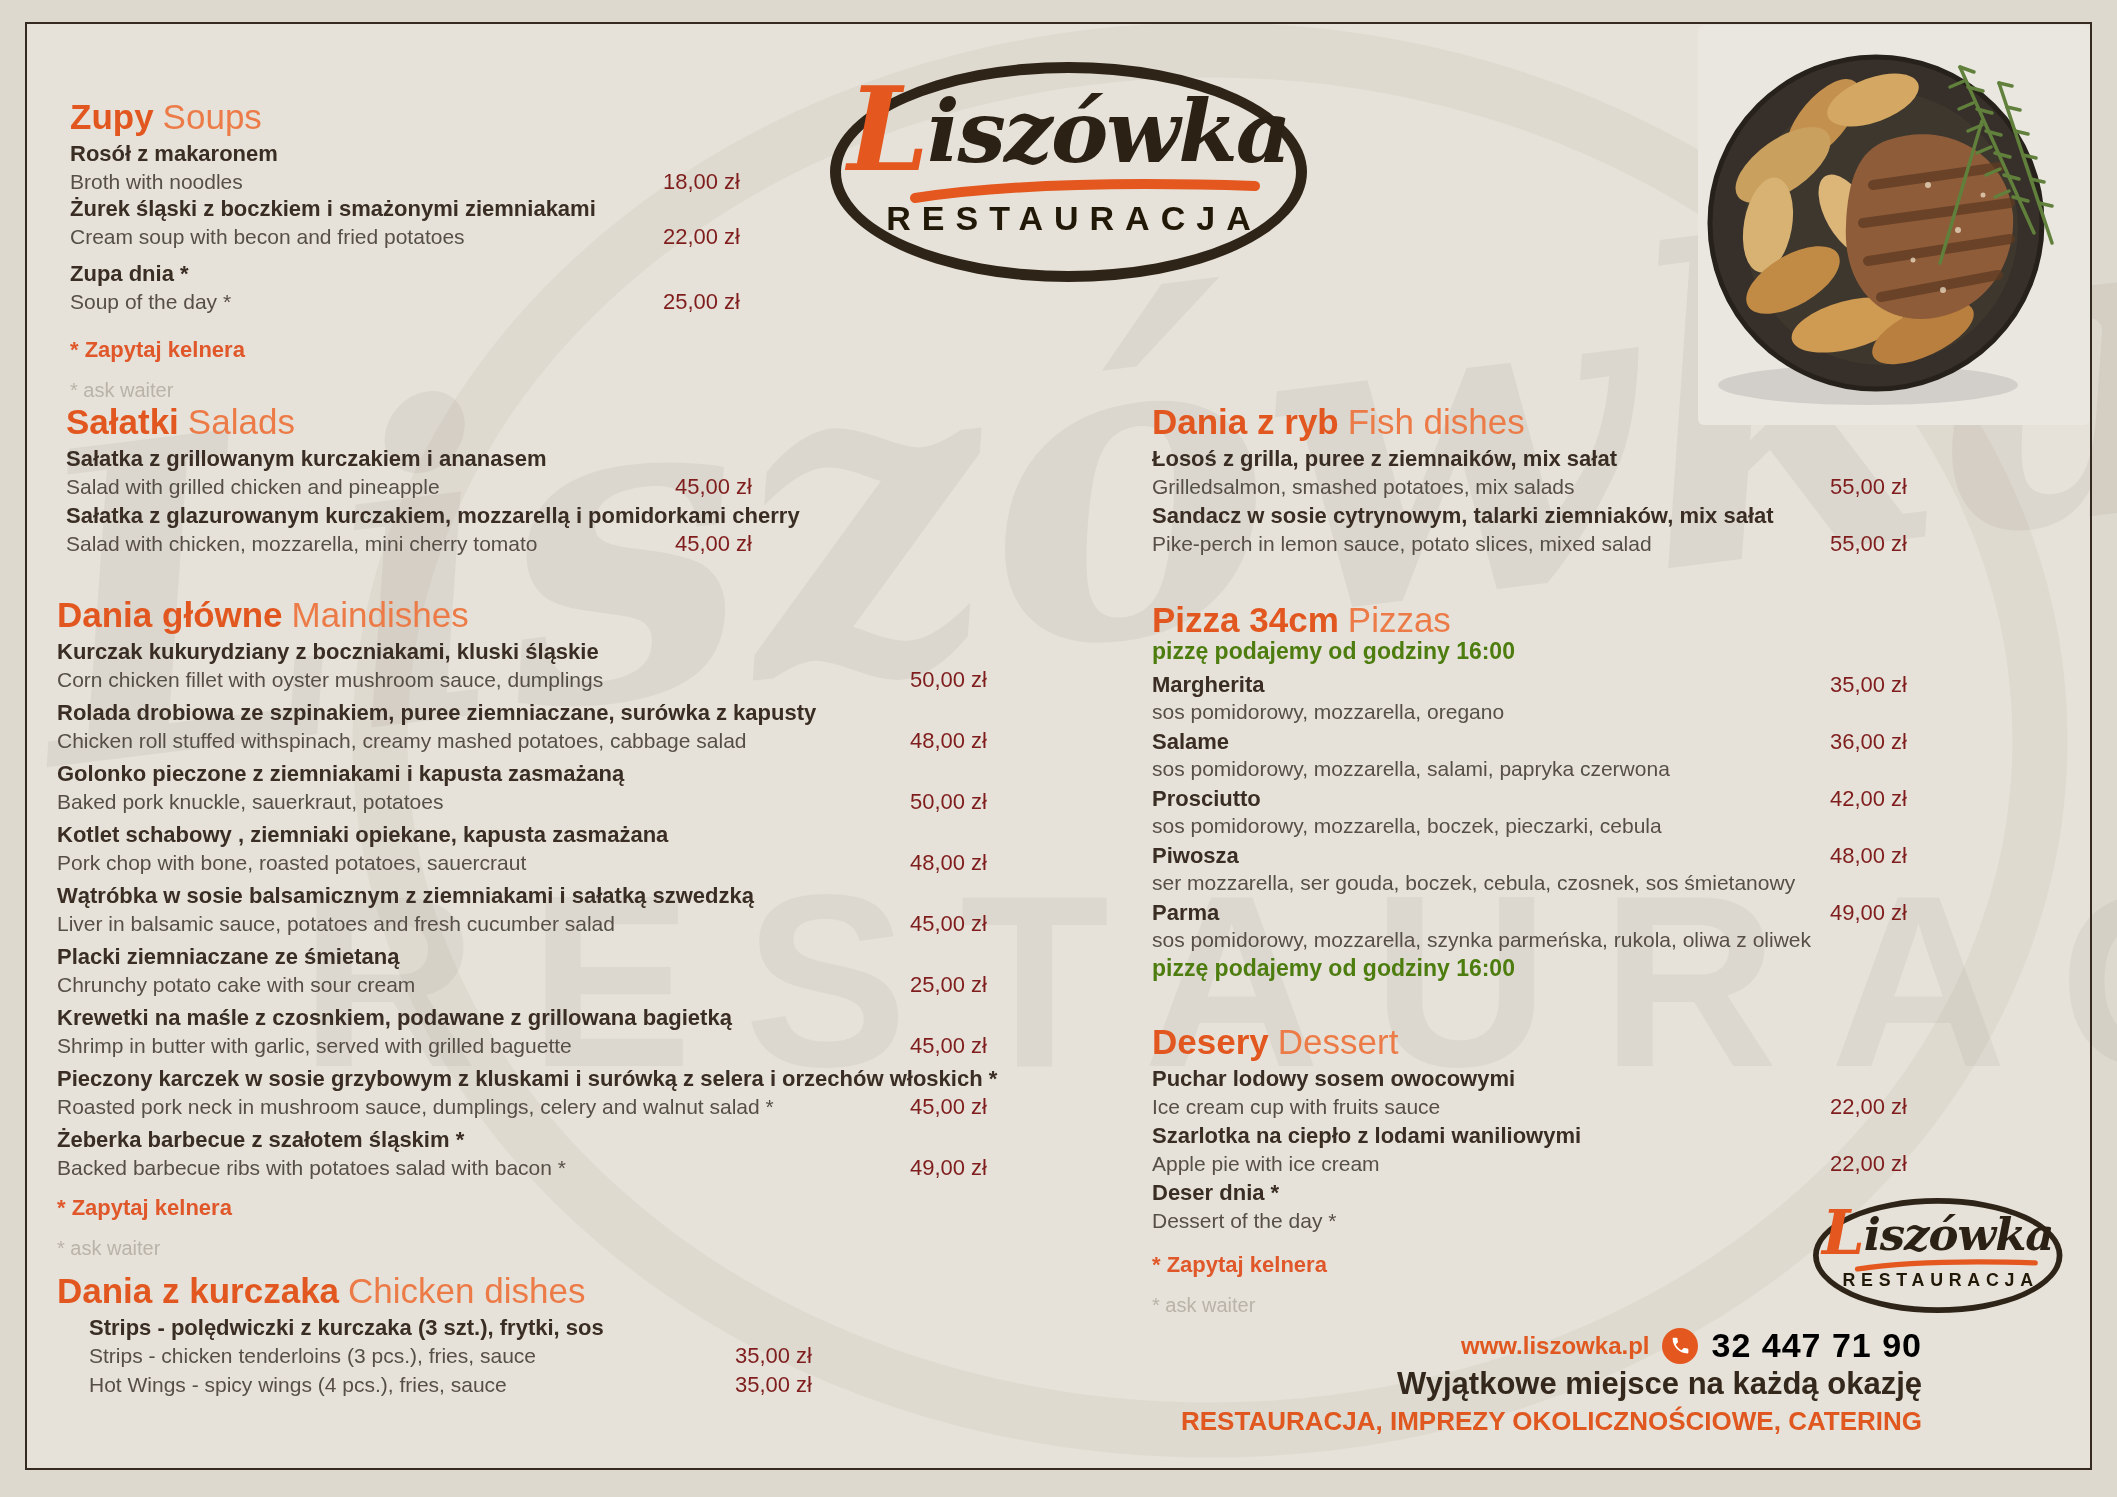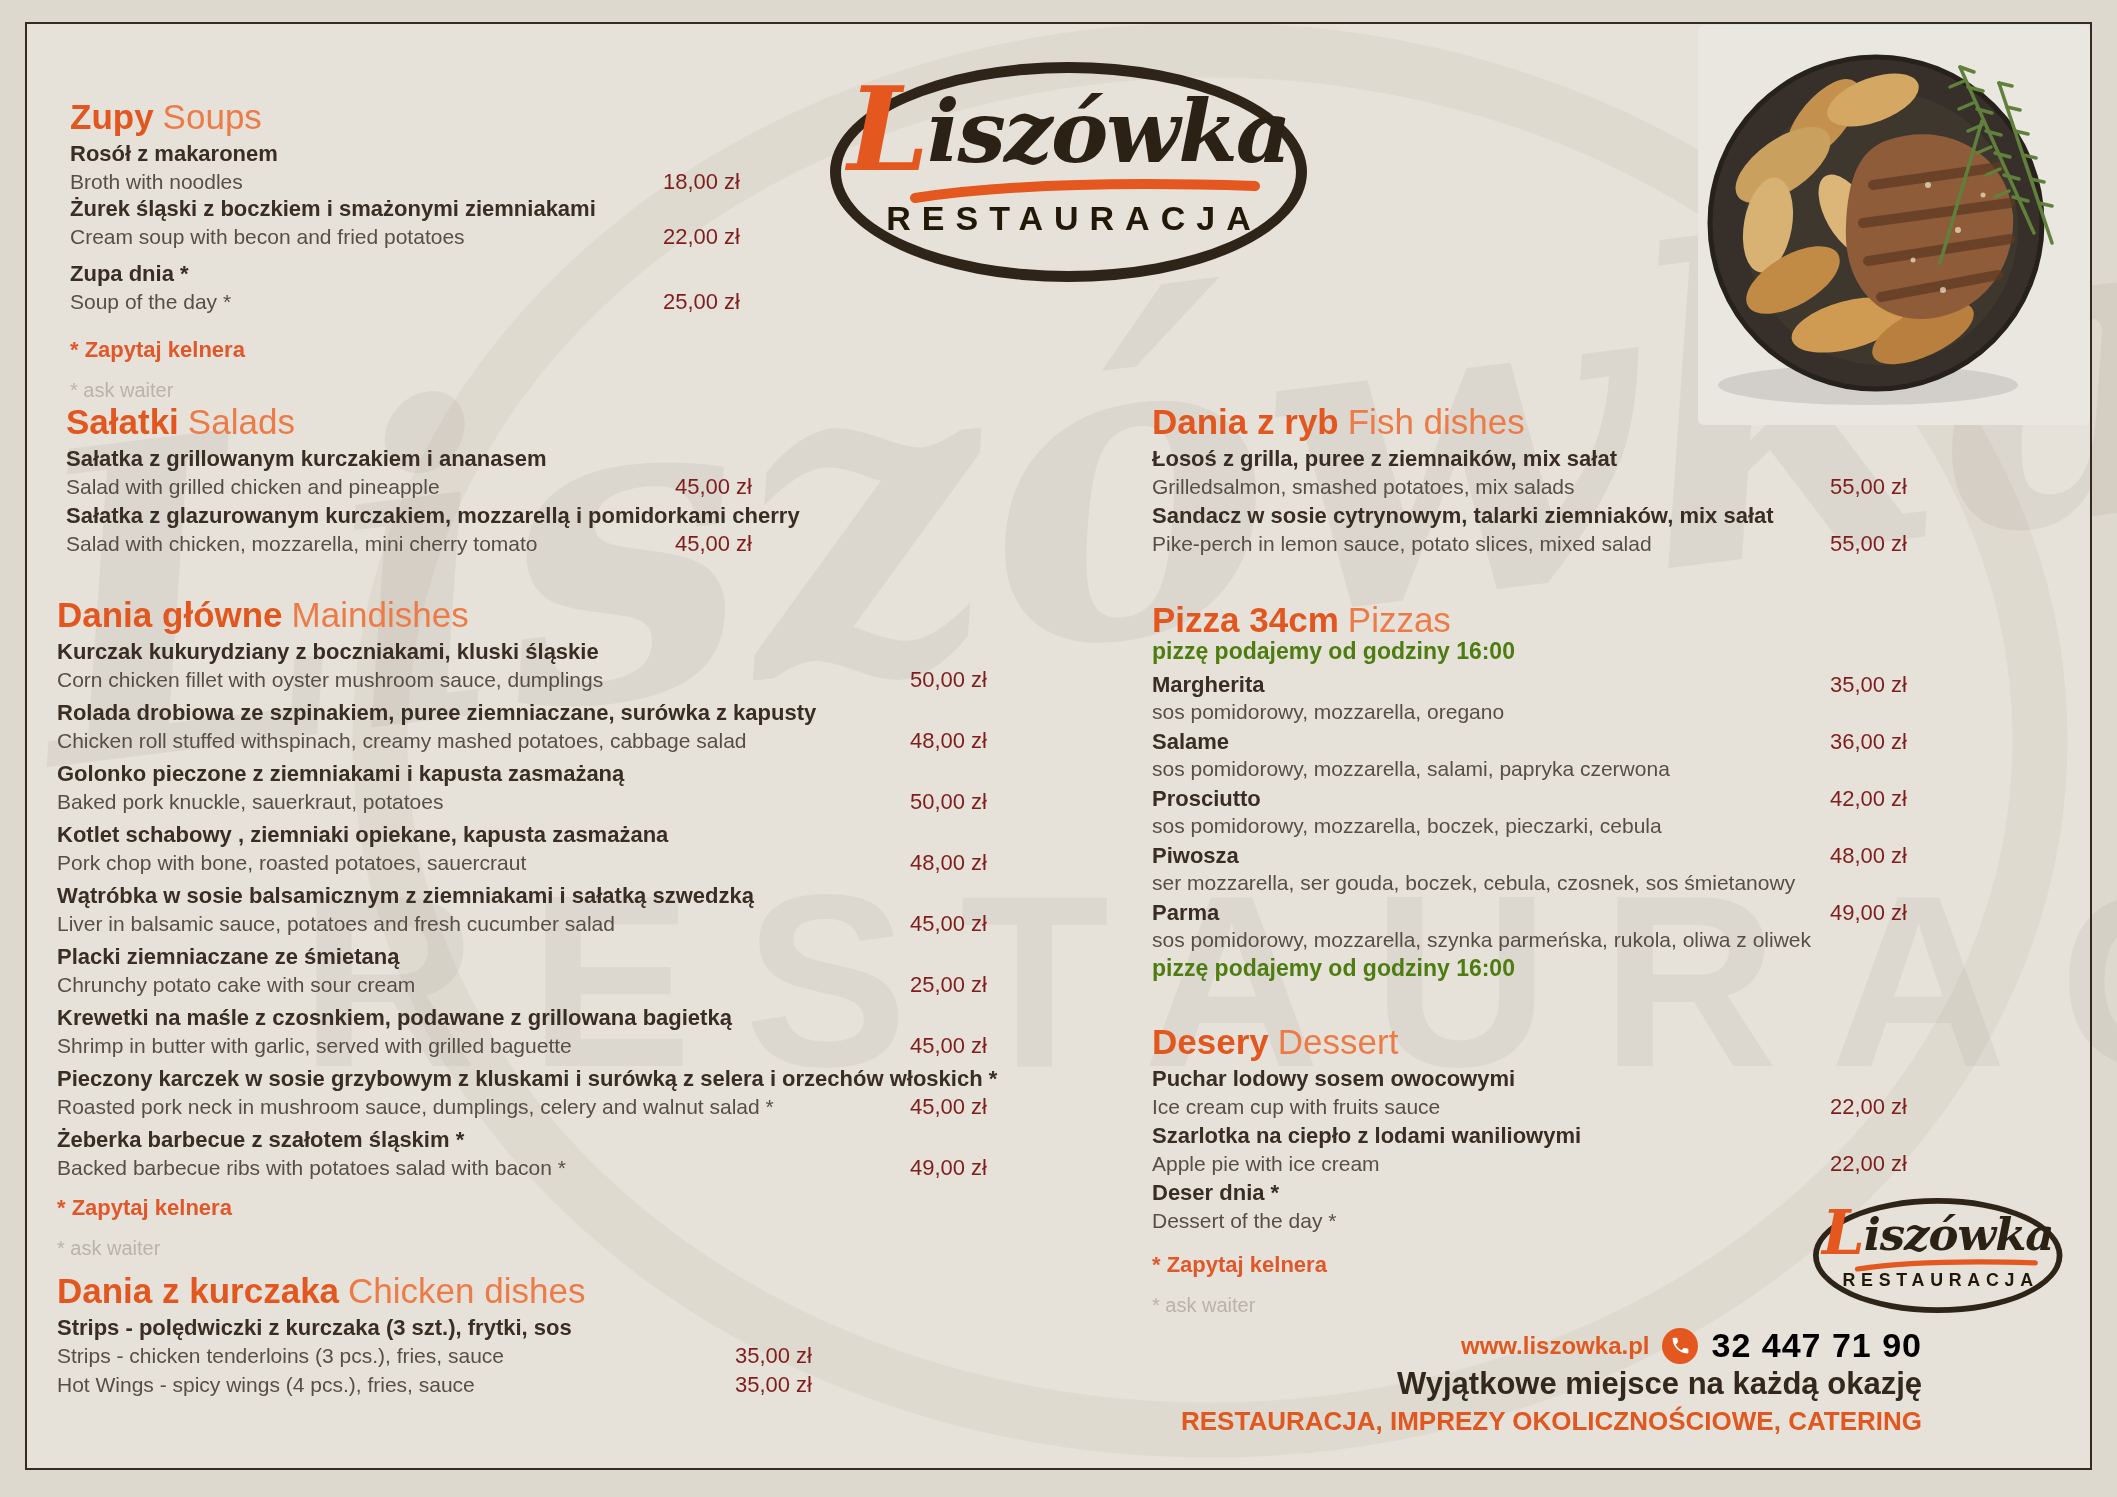--- a/index.html
+++ b/index.html
@@ -50,21 +50,21 @@
   .item-row{display:flex;justify-content:space-between;align-items:flex-start;line-height:27px;}
   .item-desc{font-size:21px;color:#564f48;white-space:nowrap;}
   .item-price{font-size:22px;font-weight:normal;color:#7f1d1d;white-space:nowrap;margin-left:14px;}
   .gap-top{margin-top:10px;}
   .mb0 .item{margin-bottom:0;}
   .note-pl{font-size:22px;font-weight:bold;color:#e0572a;}
   .note-en{font-size:20px;color:#b9b3a8;margin-top:16px;}
   .sec-note{margin-top:22px;}
   .mains .item{margin-bottom:6px;}
   .salads .item,.fish .item{margin-bottom:2px;}
-  .chicken .item{margin-bottom:2px;}
+  .chicken .item{margin-bottom:2px;margin-left:32px;}
   .desserts .item{margin-bottom:2px;}
   .pizza-note{font-size:23px;font-weight:bold;color:#4d7c0f;line-height:24px;margin:0 0 8px 0;white-space:nowrap;}
   .pizza-note.bottom{margin:4px 0 0 0;}
   .p-item{margin-bottom:4px;}
   .p-item .item-row{line-height:28px;}
   .p-desc{font-size:21px;color:#564f48;line-height:25px;white-space:nowrap;}
 
   
   .contact-row{position:absolute;left:1150px;top:1326px;width:772px;z-index:3;
     display:flex;justify-content:flex-end;align-items:center;gap:13px;}

